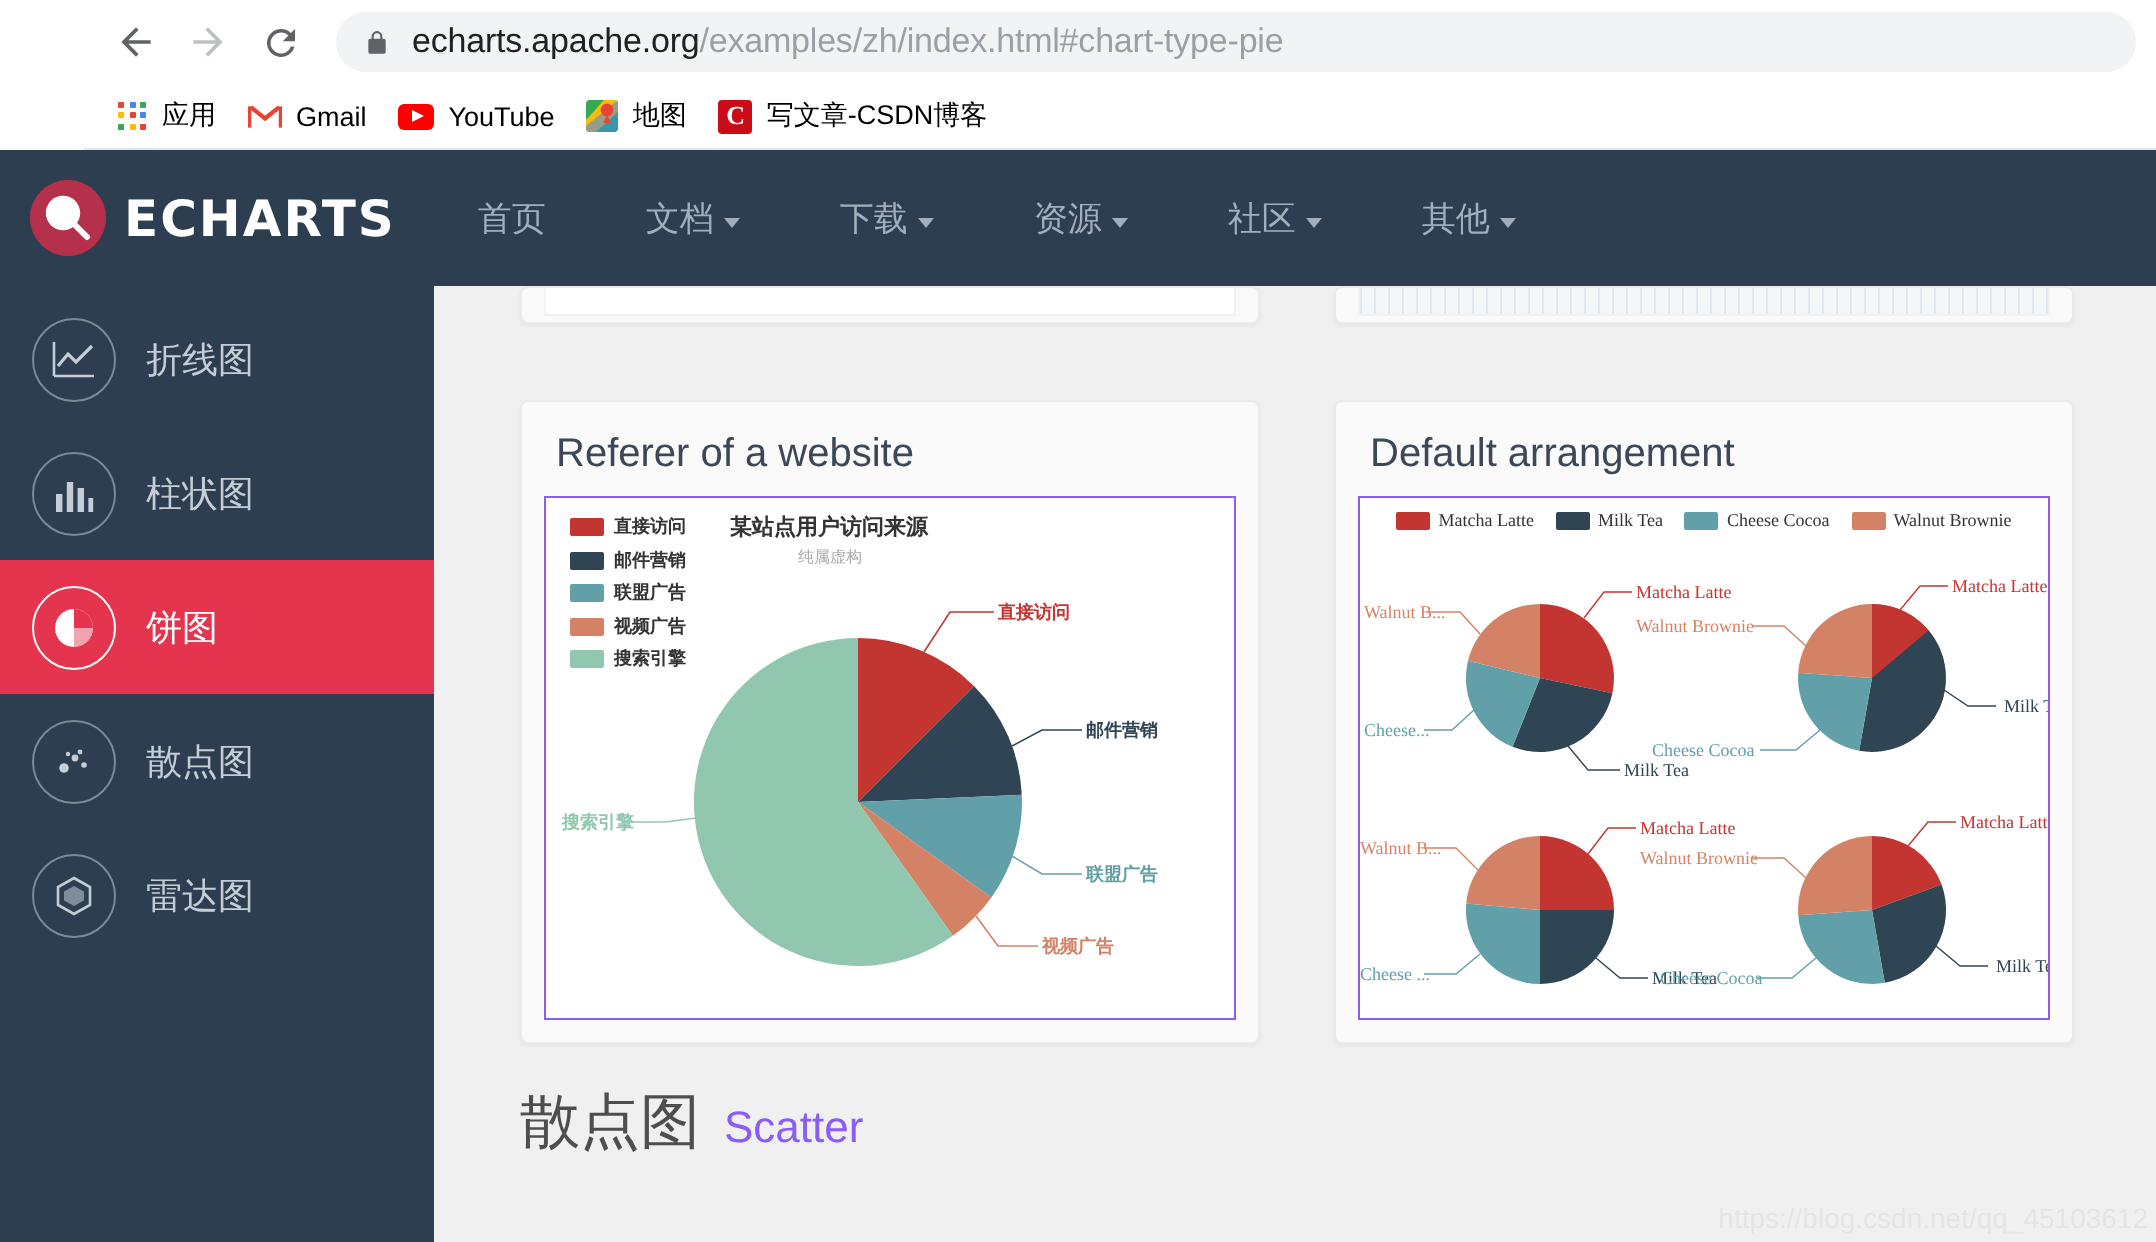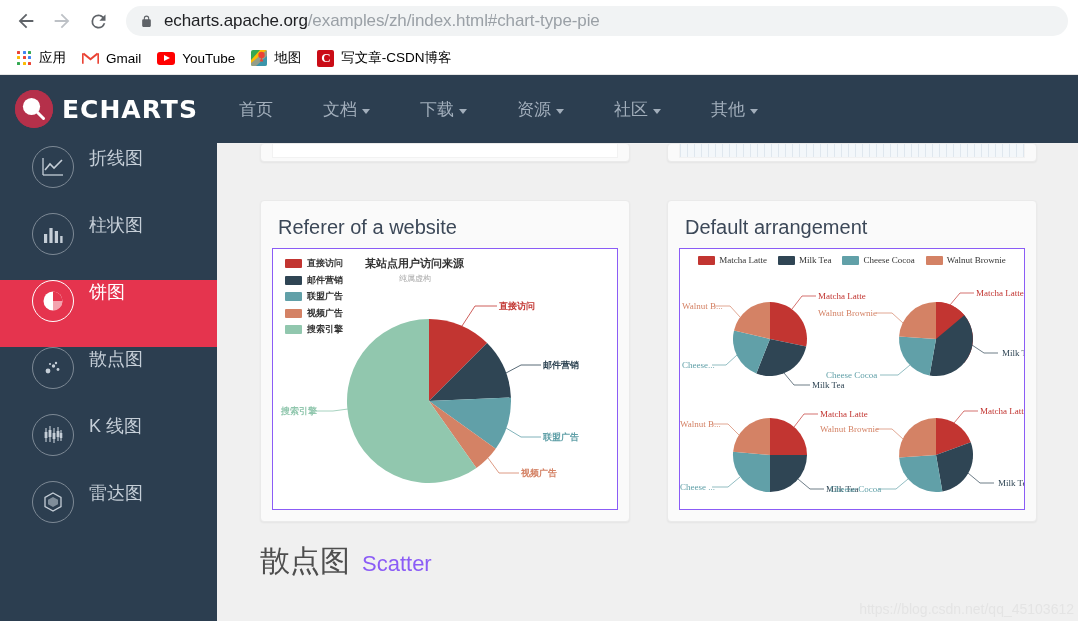--- a/index.html
+++ b/index.html
@@ -10,20 +10,21 @@
     overflow: hidden;
     font-family: "Liberation Sans", sans-serif;
     background: #f0f0f0;
   }
 
   
   .browser-chrome {
     background: #ffffff;
     height: 75px;
     position: relative;
+    padding-left: 42px;
   }
   .chrome-toolbar {
     height: 42px;
     display: flex;
     align-items: center;
     padding: 0 10px;
     gap: 4px;
   }
   .nav-btn {
     width: 32px; height: 32px;
@@ -166,23 +167,23 @@
 
   .sidebar {
     position: absolute; left: 0; top: 68px;
     width: 217px; bottom: 0;
     background: #2c3e50;
     z-index: 15;
     padding-top: 3px;
   }
   .side-item {
     height: 67px;
-    display: flex; align-items: flex-start;
+    display: flex; align-items: center;
     gap: 15px;
-    padding-left: 32px;
+    padding-left: 16px;
     cursor: pointer;
   }
   .side-item.active { background: #e5344e; }
   .side-ico {
     width: 42px; height: 42px; border-radius: 50%;
     border: 1.5px solid #7d8995;
     flex: 0 0 auto;
     display: flex; align-items: center; justify-content: center;
   }
   .side-item.active .side-ico { border-color: #ffffff; }
@@ -467,33 +468,20 @@
           <circle cx="13.5" cy="11" r="1.7" fill="#c5ced7"></circle>
           <circle cx="18" cy="14.5" r="1.4" fill="#c5ced7"></circle>
           <circle cx="16" cy="8" r="1.2" fill="#c5ced7"></circle>
           <circle cx="10" cy="9" r="1.1" fill="#c5ced7"></circle>
         </svg>
       </span>
       <span class="side-label">散点图</span>
     </div>
 
 
-    <div class="side-item">
-      <span class="side-ico">
-        <svg width="26" height="26" viewBox="0 0 26 26">
-          <path d="M6 6 V20 M10 4 V20 M14 6 V21 M18 5 V19 M21 8 V19" stroke="#c5ced7" stroke-width="1.1"></path>
-          <rect x="4.6" y="10" width="2.8" height="6" fill="#c5ced7"></rect>
-          <rect x="8.6" y="8" width="2.8" height="7" fill="#c5ced7"></rect>
-          <rect x="12.6" y="11" width="2.8" height="6" fill="#c5ced7"></rect>
-          <rect x="16.6" y="9" width="2.8" height="6" fill="#c5ced7"></rect>
-          <rect x="19.8" y="11" width="2.5" height="5" fill="#c5ced7"></rect>
-        </svg>
-      </span>
-      <span class="side-label">K 线图</span>
-    </div>
 
     <div class="side-item">
       <span class="side-ico">
         <svg width="26" height="26" viewBox="0 0 26 26">
           <polygon points="13,4 21,8.5 21,17.5 13,22 5,17.5 5,8.5" fill="none" stroke="#c5ced7" stroke-width="1.3"></polygon>
           <polygon points="13,8 18,10.8 18,15.2 13,18 8,15.2 8,10.8" fill="#c5ced7" opacity="0.55"></polygon>
         </svg>
       </span>
       <span class="side-label">雷达图</span>
     </div>

